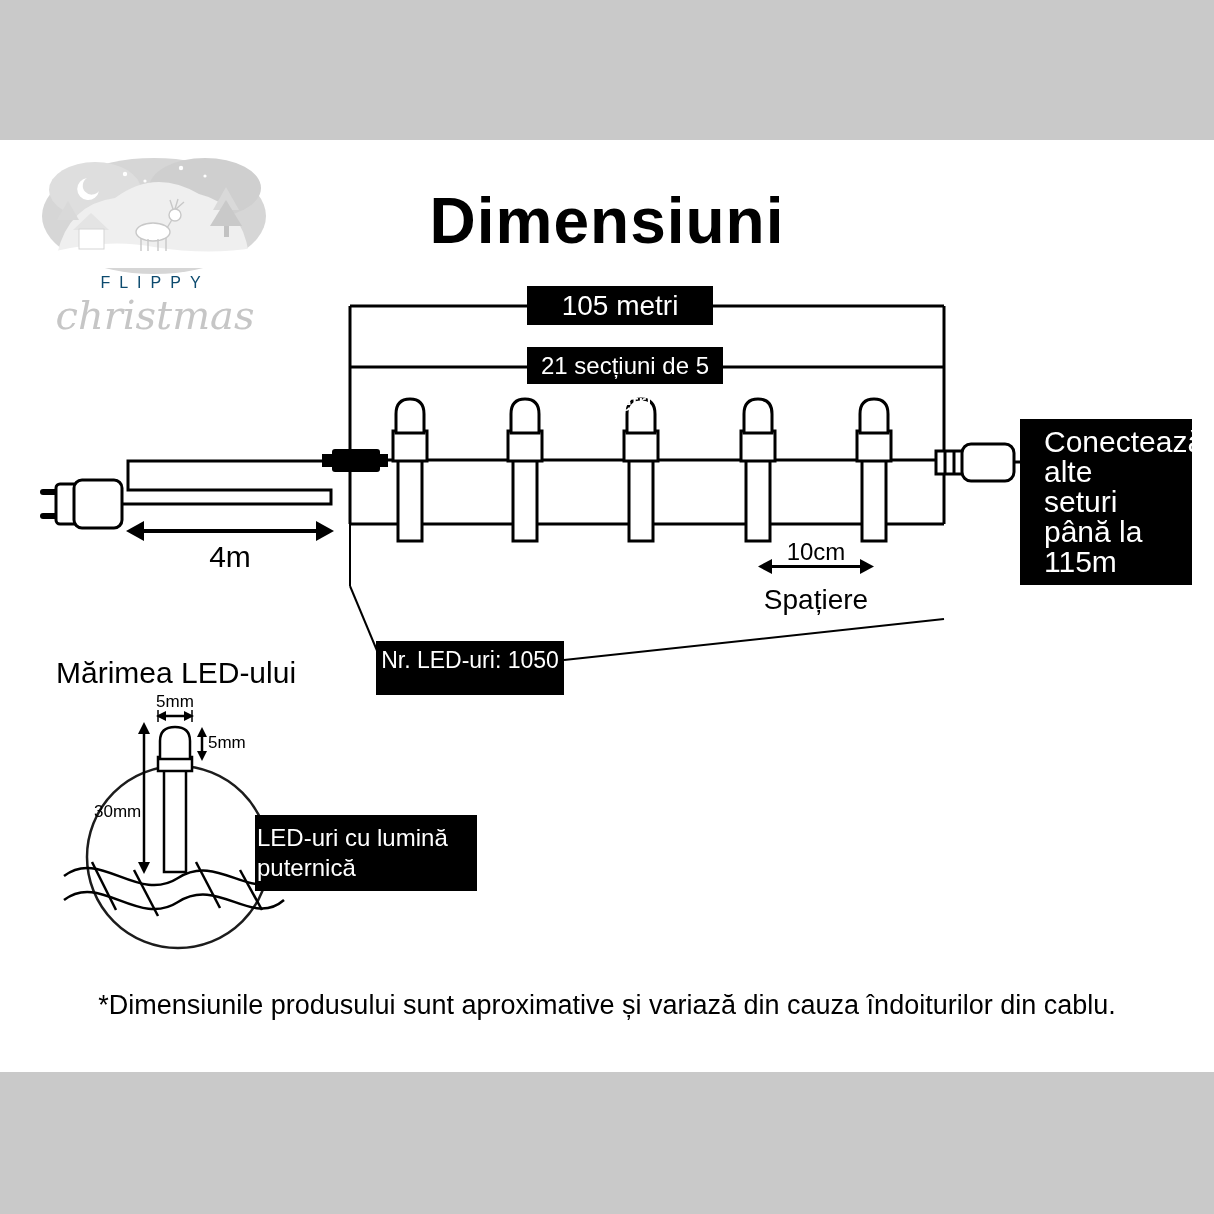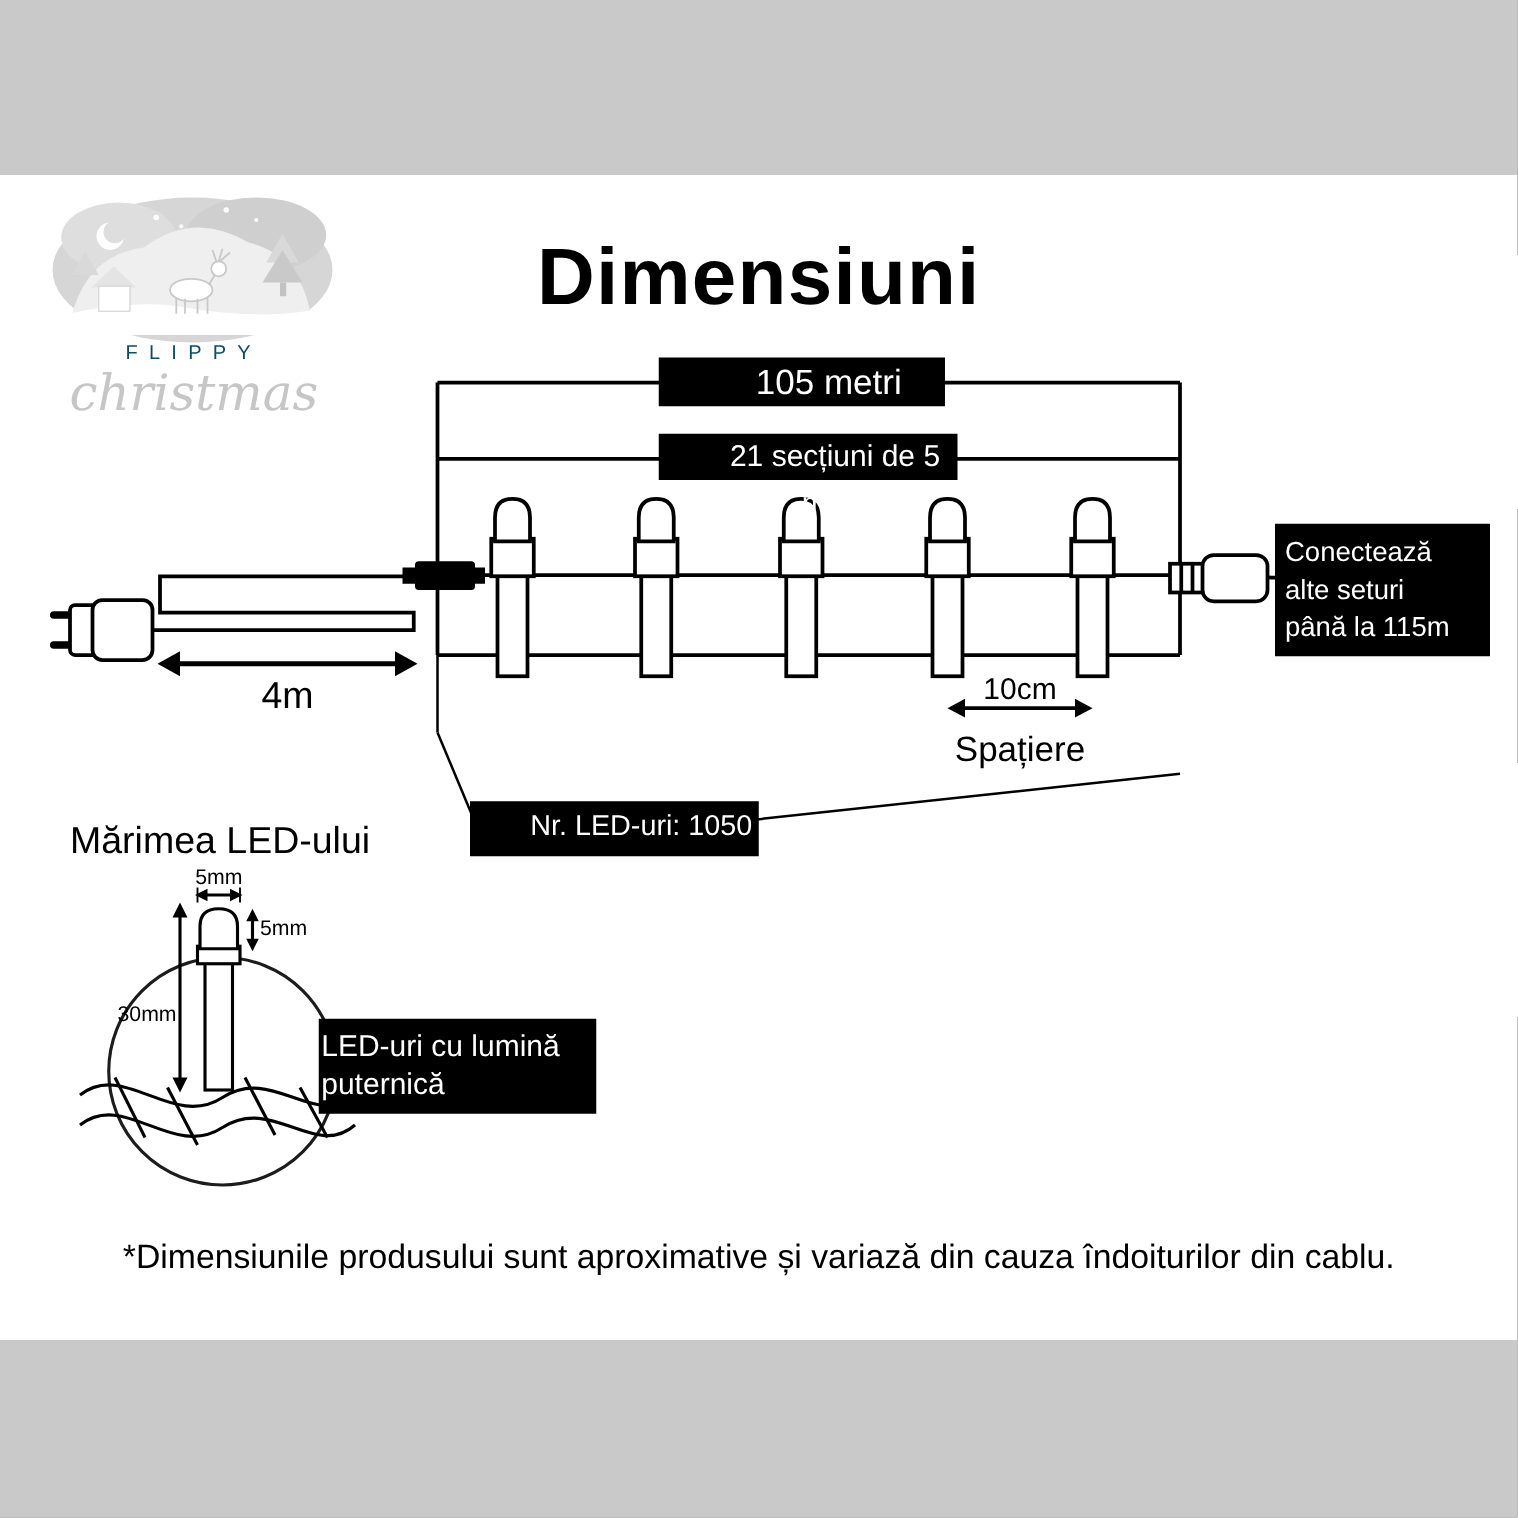--- a/index.html
+++ b/index.html
@@ -7,28 +7,28 @@
     position:relative;width:1214px;height:1214px;overflow:hidden;
     background:#c9c9c9;
     font-family:"Liberation Sans",sans-serif;color:#000;
   }
   .abs{position:absolute;}
   #content{left:0;top:140px;width:1214px;height:932px;background:#ffffff;}
   #linework{left:0;top:0;width:1214px;height:1214px;z-index:2;pointer-events:none;}
   .txt{z-index:3;}
   #title{left:0;top:184px;width:1214px;text-align:center;
     font-size:64px;font-weight:bold;letter-spacing:1px;}
-  .blackbox{background:#000;color:#fff;z-index:3;padding-left:43px;}
+  .blackbox{background:#000;color:#fff;z-index:3;}
   #box-105{left:527px;top:286px;width:186px;height:39px;line-height:39px;
     text-align:center;font-size:28px;}
   #box-21{left:527px;top:347px;width:196px;height:37px;line-height:37px;
     text-align:center;font-size:24px;}
-  #box-connect{left:1020px;top:419px;width:170px;padding:8px 8px;
-    font-size:22px;line-height:30px;white-space:pre-line;box-sizing:border-box;width:172px;}
-  #box-count{left:376px;top:641px;width:188px;height:44px;line-height:38px;
+  #box-connect{left:1020px;top:419px;width:170px;padding:8px 24px;
+    font-size:30px;line-height:30px;white-space:pre-line;box-sizing:border-box;width:172px;}
+  #box-count{left:376px;top:641px;width:188px;height:54px;line-height:38px;
     text-align:center;font-size:23px;}
   #box-note{left:255px;top:815px;width:222px;padding:8px 2px;box-sizing:border-box;
     font-size:24px;line-height:30px;white-space:pre-line;}
   #t-3m{left:128px;top:540px;width:204px;text-align:center;font-size:30px;}
   #t-10cm{left:758px;top:538px;width:116px;text-align:center;font-size:24px;}
   #t-spatiere{left:730px;top:584px;width:172px;text-align:center;font-size:28px;}
   #t-marimea{left:56px;top:656px;font-size:30px;white-space:nowrap;}
   #t-5mm-top{left:146px;top:692px;width:58px;text-align:center;font-size:17px;}
   #t-5mm-side{left:208px;top:733px;font-size:17px;}
   #t-30mm{left:94px;top:802px;font-size:17px;}

